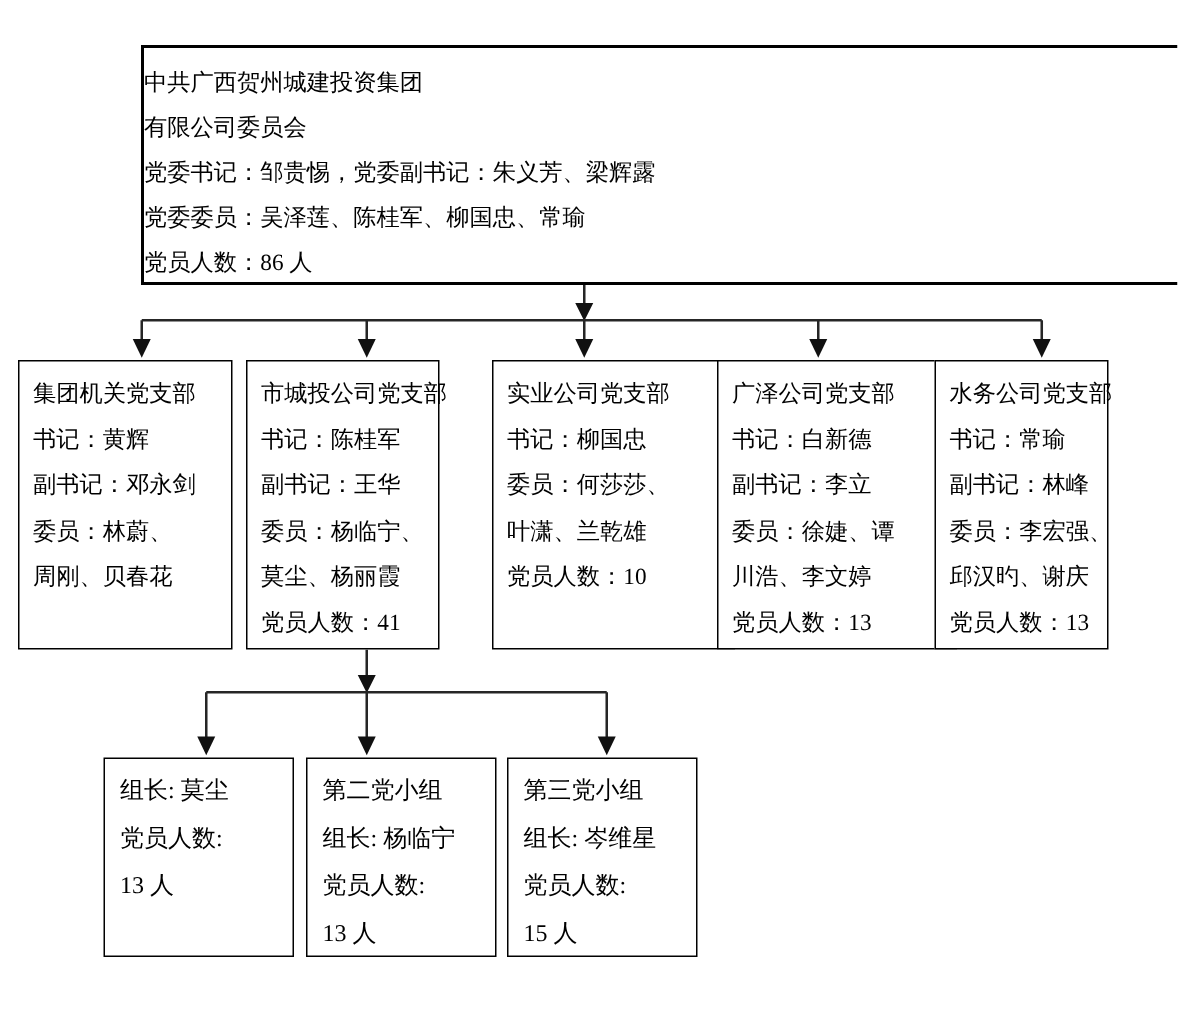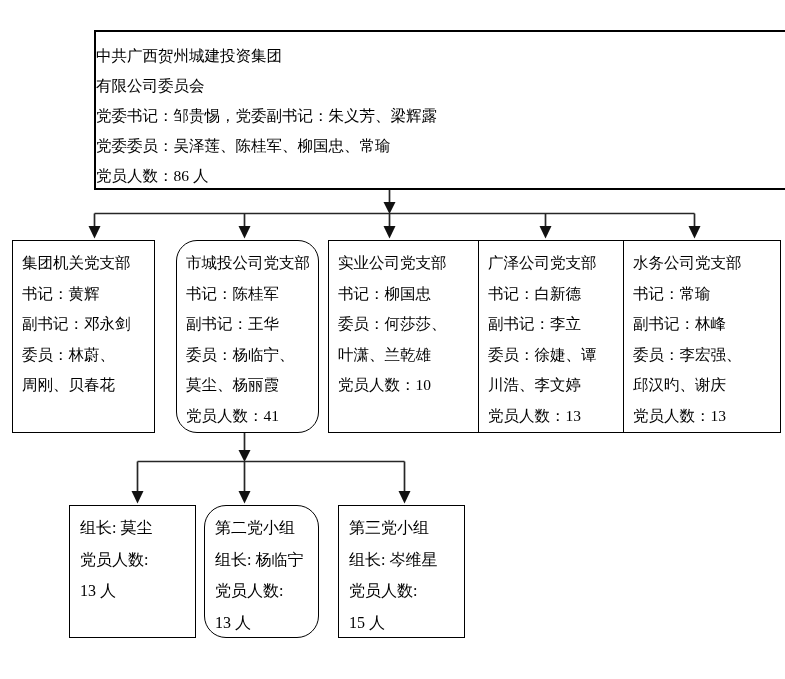--- a/index.html
+++ b/index.html
@@ -24,32 +24,32 @@
     font-size:15.5px;line-height:30px;
     padding-top:9px;
   }
   .branch{
     top:240px;height:193px;
     font-size:15.5px;line-height:30.5px;
     padding:7px 3px 0 9px;
     white-space:nowrap;
   }
   .branch.b1{left:12px;width:143px;}
-  .branch.b2{left:176px;width:143px;border-radius:21px;}
+  .branch.b2{left:164px;width:129px;}
   .branch.b3{left:328px;width:162px;}
   .branch.b4{left:478px;width:160px;}
-  .branch.b5{left:623px;width:158px;}
+  .branch.b5{left:623px;width:116px;}
   .group{
     top:505px;height:133px;
     font-size:16px;line-height:31.5px;
     padding:6px 3px 0 10px;
     white-space:nowrap;
   }
   .group.g1{left:69px;width:127px;}
-  .group.g2{left:204px;width:115px;border-radius:22px;}
+  .group.g2{left:204px;width:127px;}
   .group.g3{left:338px;width:127px;}
   .line-el{white-space:nowrap;}
   .connectors{position:absolute;left:0;top:0;width:785px;height:679px;pointer-events:none;}
   .connectors line{stroke:#262626;stroke-width:1.7;}
   .connectors polygon{fill:#111111;stroke:none;}
 </style>
 </head>
 <body>
 
 <div class="canvas">

